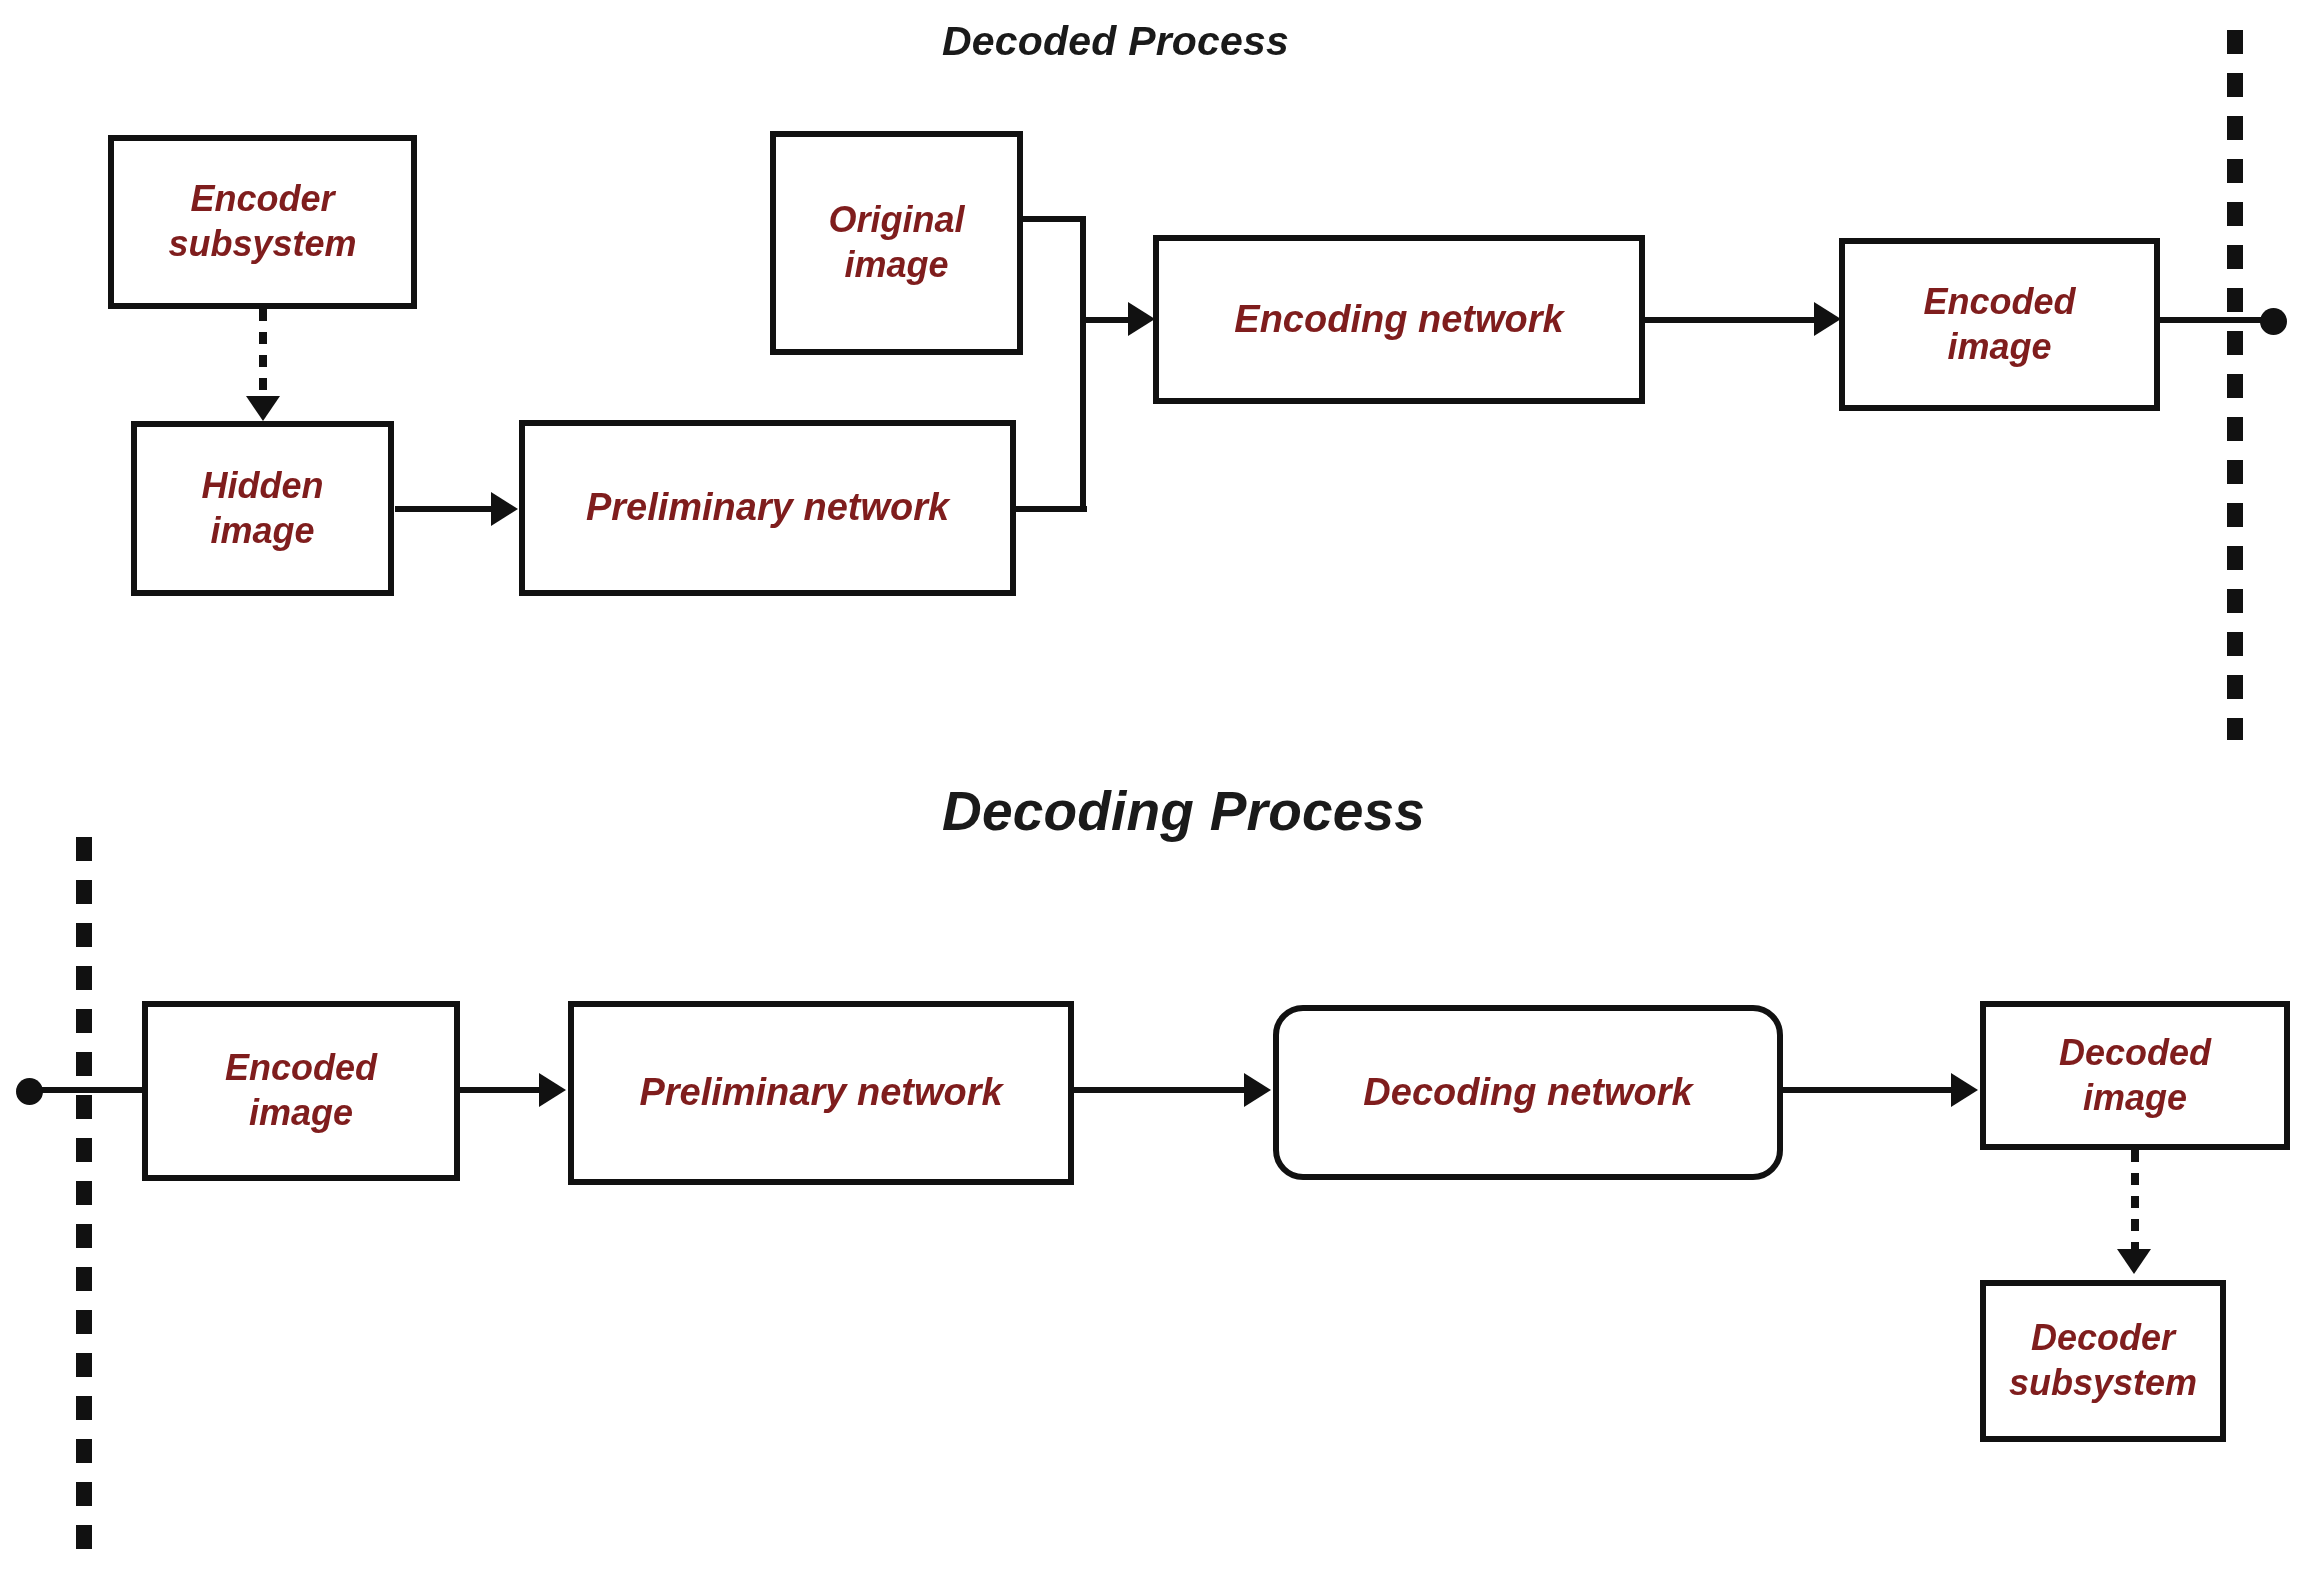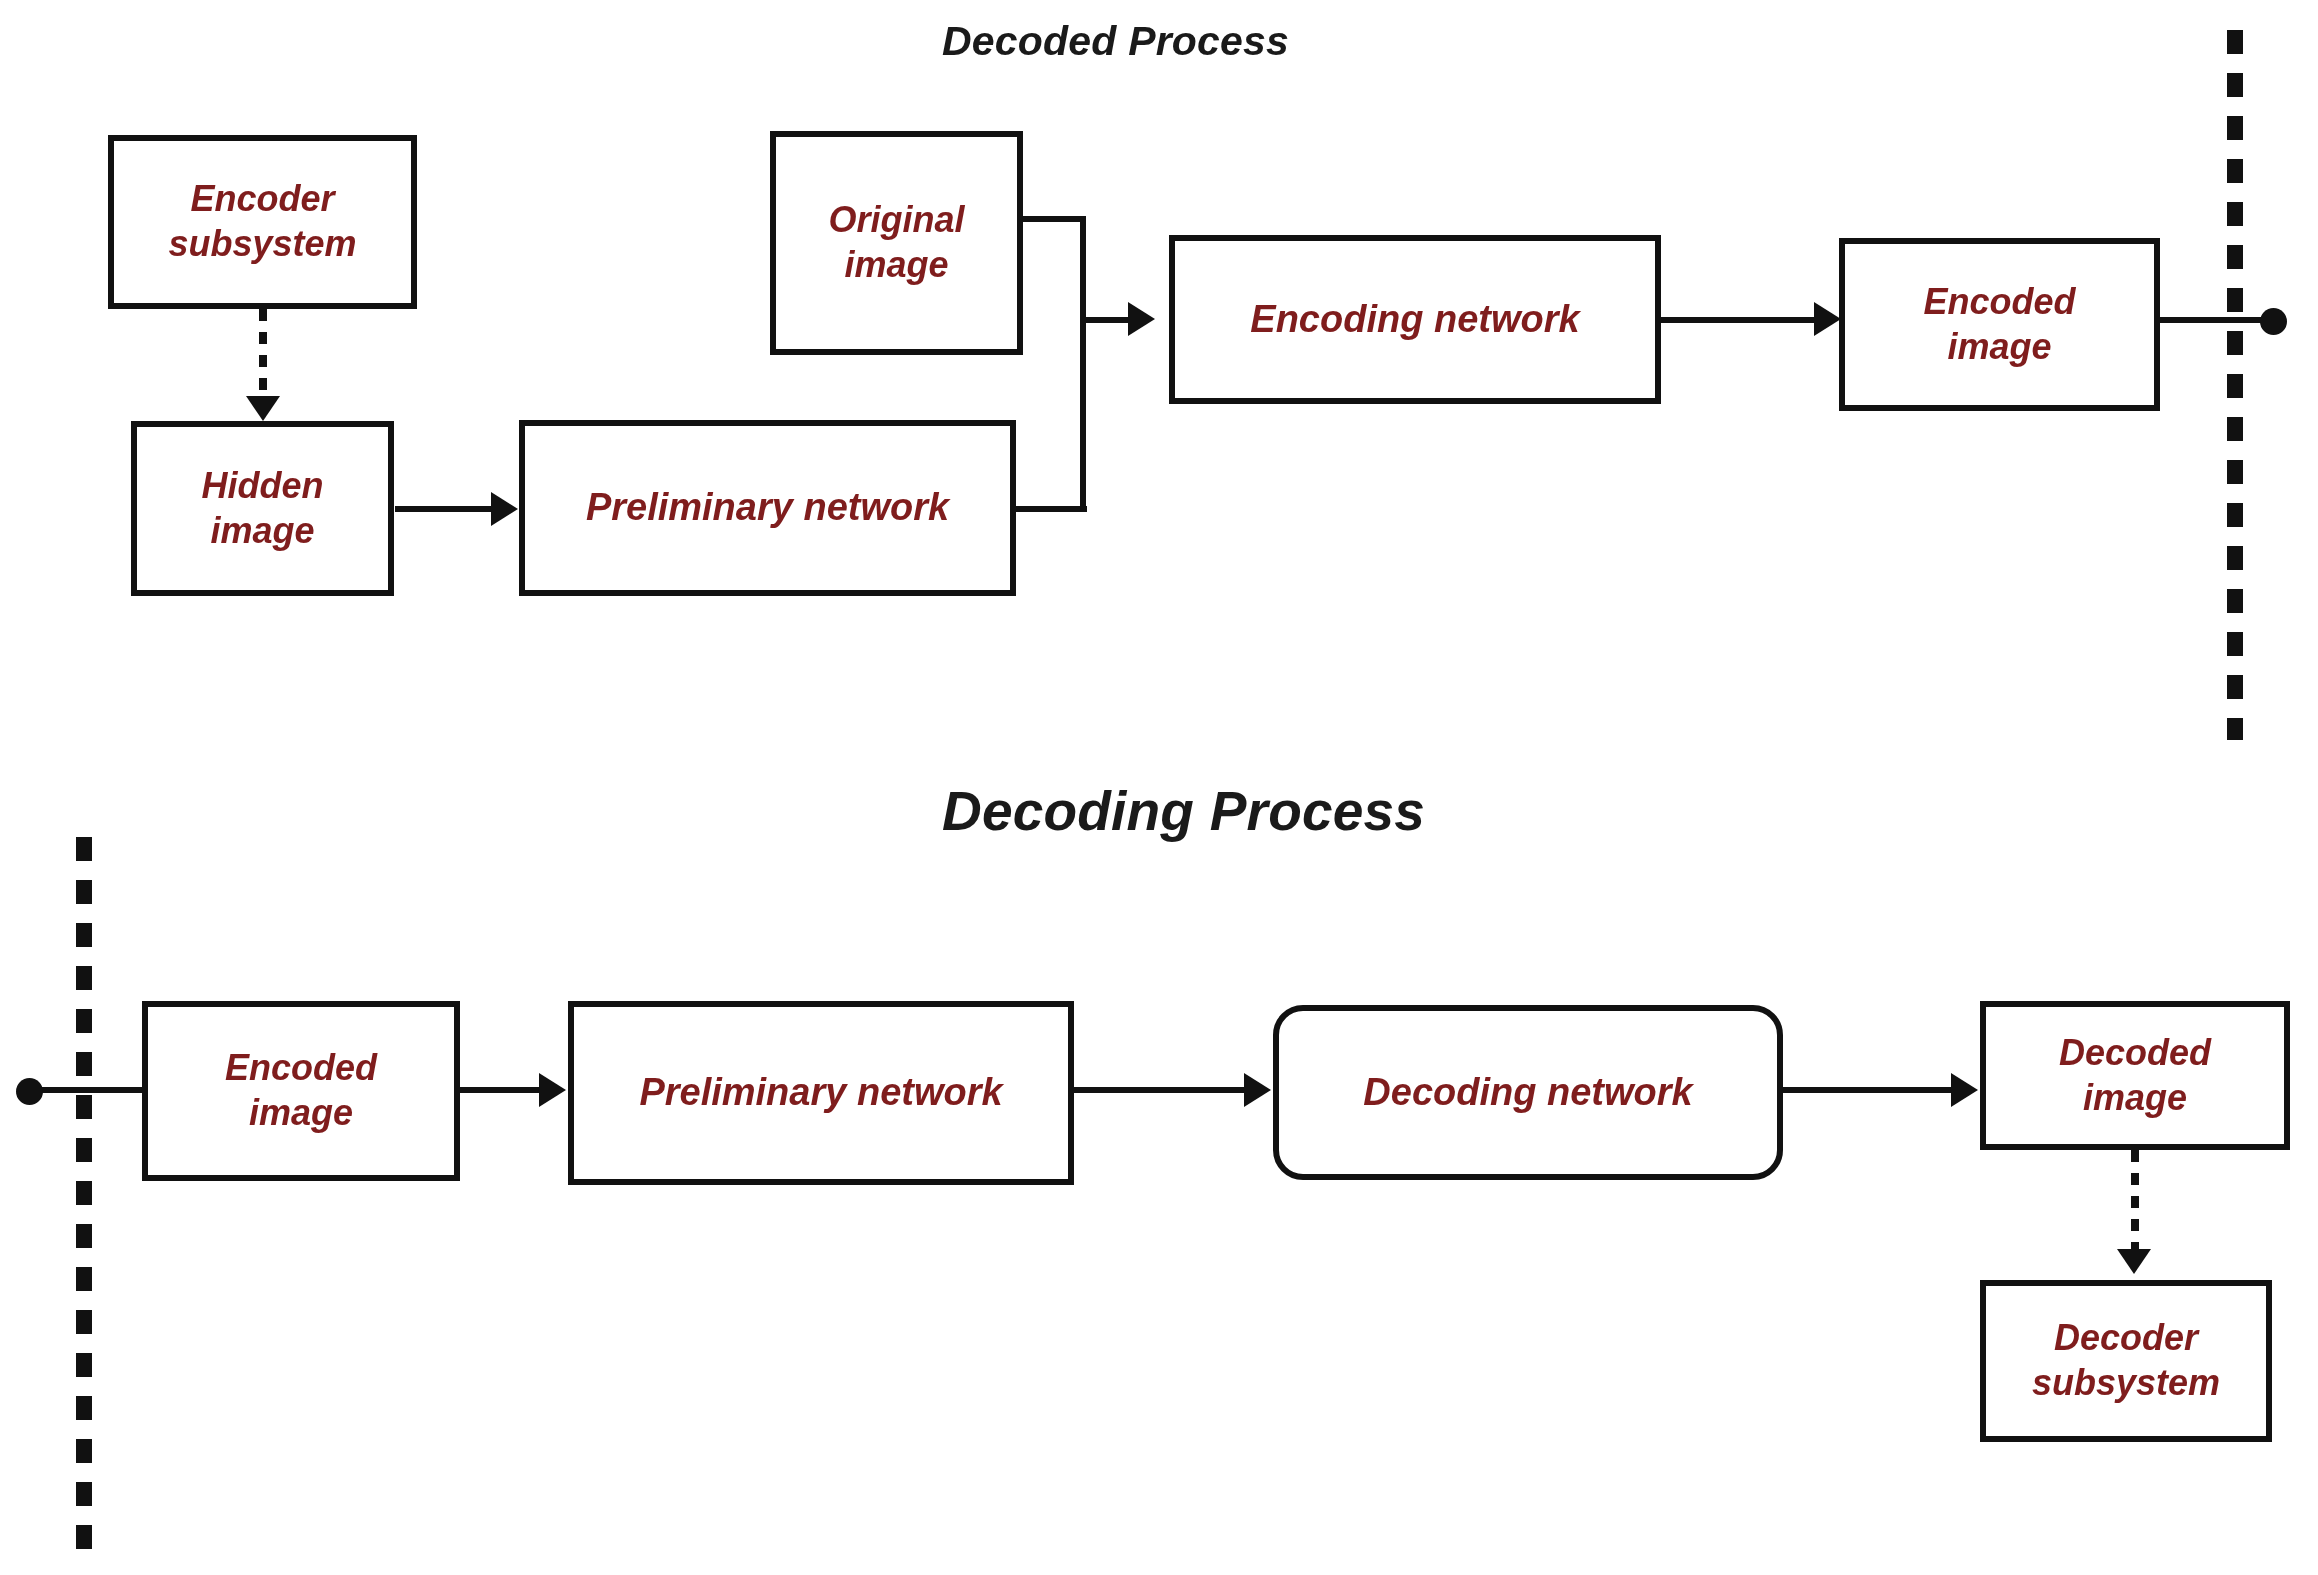--- a/index.html
+++ b/index.html
@@ -130,21 +130,21 @@
     <span class="lbl">Original
 image</span>
   </div>
 
   <div class="hline" style="left:1011px;top:216px;width:75px;"></div>
   <div class="hline" style="left:1016px;top:506px;width:71px;"></div>
   <div class="vline" style="left:1080px;top:216px;height:295px;"></div>
   <div class="hline" style="left:1080px;top:317px;width:55px;"></div>
   <div class="arrow-r" style="left:1128px;top:302px;"></div>
 
-  <div class="node" style="left:1153px;top:235px;width:492px;height:169px;font-size:38px;margin-left:16px;">
+  <div class="node" style="left:1153px;top:235px;width:492px;height:169px;font-size:38px;">
     <span class="lbl">Encoding network</span>
   </div>
 
   <div class="hline" style="left:1645px;top:317px;width:177px;"></div>
   <div class="arrow-r" style="left:1814px;top:302px;"></div>
 
   <div class="node" style="left:1839px;top:238px;width:321px;height:173px;font-size:36px;">
     <span class="lbl">Encoded
 image</span>
   </div>
@@ -184,19 +184,19 @@
   <div class="arrow-r" style="left:1951px;top:1073px;"></div>
 
   <div class="node" style="left:1980px;top:1001px;width:310px;height:149px;font-size:36px;">
     <span class="lbl">Decoded
 image</span>
   </div>
 
   <div class="dotted-v" style="left:2131px;top:1150px;height:102px;"></div>
   <div class="arrow-d" style="left:2117px;top:1249px;"></div>
 
-  <div class="node" style="left:1980px;top:1280px;width:292px;height:162px;font-size:36px;">
+  <div class="node" style="left:1980px;top:1280px;width:246px;height:162px;font-size:36px;">
     <span class="lbl">Decoder
 subsystem</span>
   </div>
 
 </div>
 
 
 </body></html>

